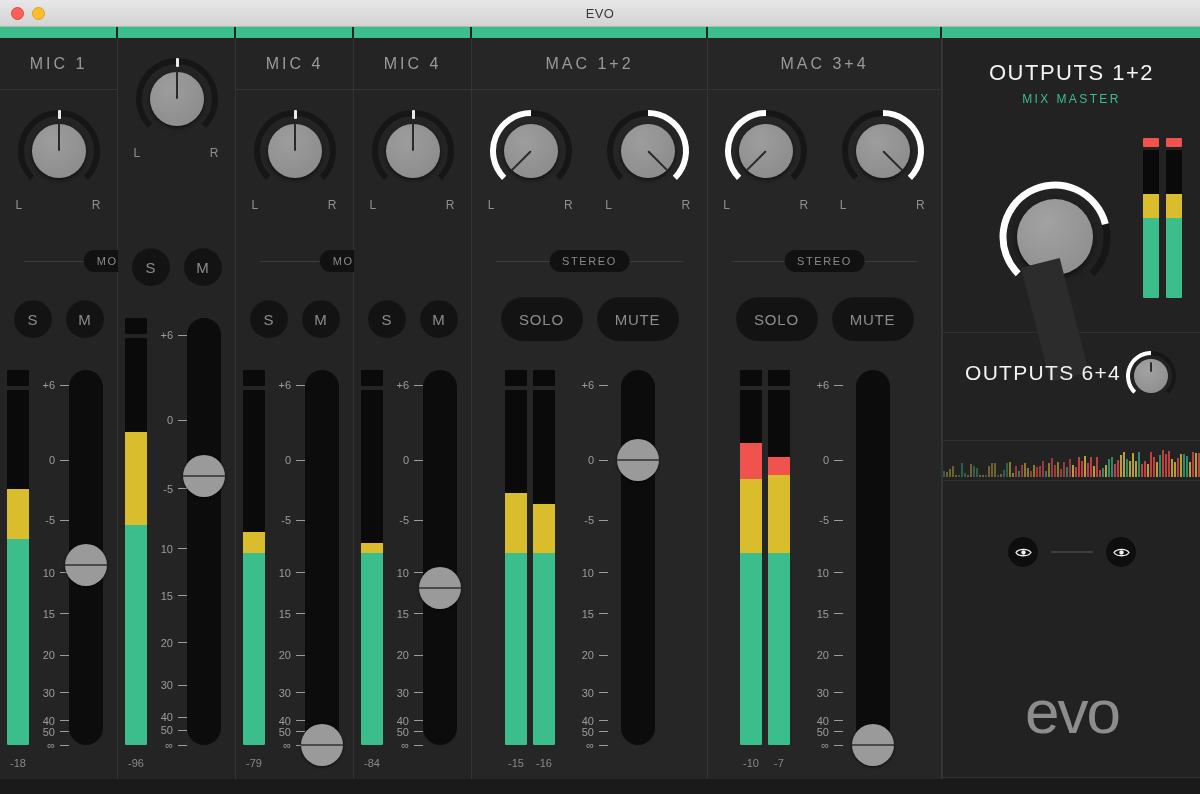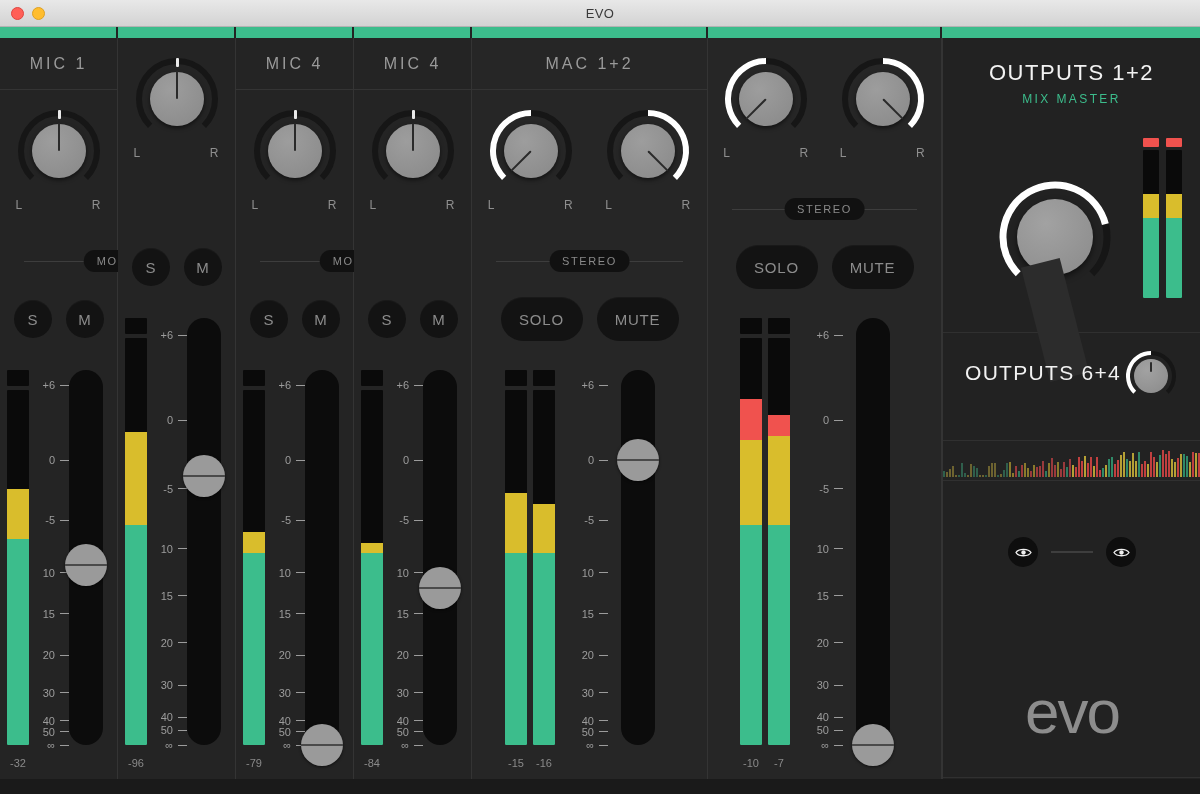--- a/index.html
+++ b/index.html
@@ -435,21 +435,21 @@
                 <span class="lbl">∞</span>
                 <span class="dash"></span>
               </div>
             </div>
             <div class="fader">
               <div class="fader-track"></div>
               <div class="fader-knob" style="top: 52%;"></div>
             </div>
           </div>
           <div class="readouts" style="left: 7px;">
-            <div class="readout">-32</div>
+            <div class="readout">-18</div>
           </div>
         </div>
       </div>
       <div class="strip" style="width: 118px;">
         <div class="knob-zone">
           <div class="knob-wrap">
             <div class="knob">
               <svg width="86" height="86">
                 <path d="M 16.129942314911197 69.87005768508881 A 38 38 0 1 1 69.87005768508884 69.87005768508877" stroke="#161616" stroke-width="6" fill="none" stroke-linecap="butt"></path>
               </svg>
@@ -829,20 +829,21 @@
               <div class="fader-knob" style="top: 24%;"></div>
             </div>
           </div>
           <div class="readouts" style="left: 33px;">
             <div class="readout">-15</div>
             <div class="readout">-16</div>
           </div>
         </div>
       </div>
       <div class="strip wide" style="width: 234px;">
+        <div class="strip-header">MAC 3+4</div>
         <div class="knob-zone">
           <div class="knob-wrap">
             <div class="knob">
               <svg width="86" height="86">
                 <path d="M 16.129942314911197 69.87005768508881 A 38 38 0 1 1 69.87005768508884 69.87005768508877" stroke="#161616" stroke-width="6" fill="none" stroke-linecap="butt"></path>
                 <path d="M 16.129942314911197 69.87005768508881 A 38 38 0 0 1 42.99999999999999 5" stroke="#ffffff" stroke-width="6" fill="none" stroke-linecap="butt"></path>
               </svg>
               <div class="cap"></div>
               <div class="tick" style="height: 28px; left: 42px; top: 15px; transform: rotate(-135deg);"></div>
             </div>

